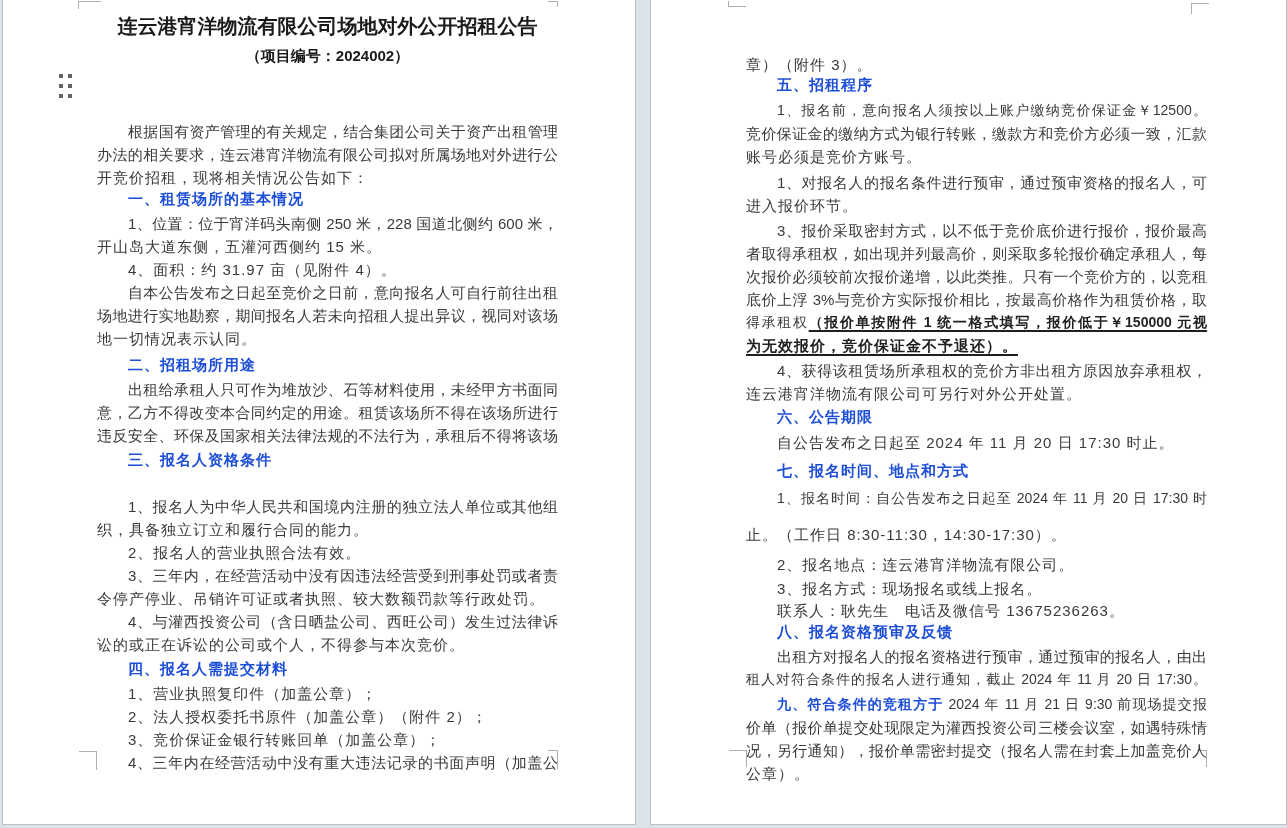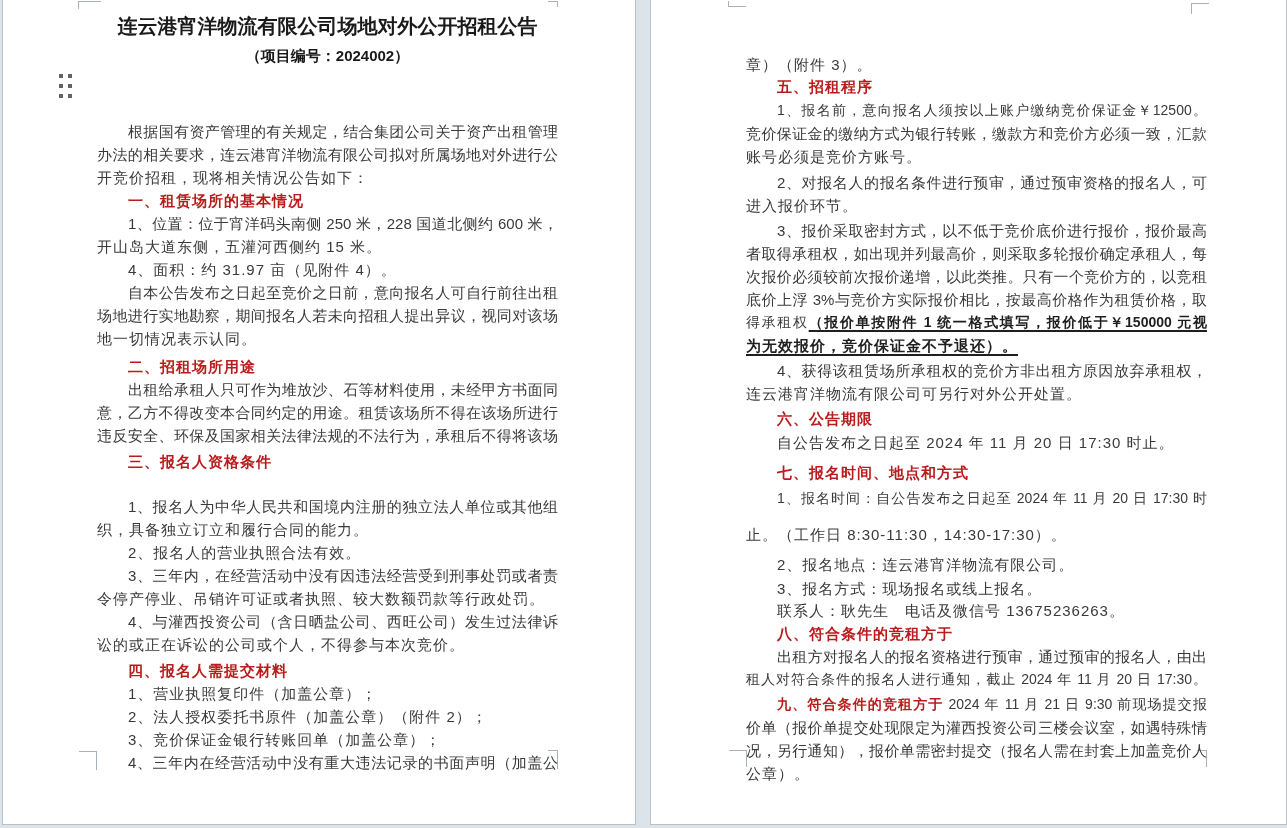--- a/index.html
+++ b/index.html
@@ -16,21 +16,21 @@
   #page1{left:2px;width:634px;}
   #page2{left:650px;width:637px;}
   .textarea{position:absolute;top:12px;width:461px;height:760px;}
   #page1 .textarea{left:94px;}
   #page2 .textarea{left:95px;}
   .ln{
     position:absolute;left:0;width:461px;height:23px;line-height:23px;
     font-size:15px;letter-spacing:1px;white-space:nowrap;overflow:visible;margin-top:40px;
   }
   .ind{text-indent:31px;}
-  .b{font-weight:bold;color:#b91c1c;}
+  .b{font-weight:bold;color:#1d4ed8;font-family:Liberation Mono, monospace;}
   .j{
     letter-spacing:0;white-space:normal;
     text-align:justify;text-align-last:justify;
   }
   .sm{font-size:14px;}
   .ul{
     font-weight:bold;color:#1f1f1f;
     text-decoration:underline;text-underline-offset:3px;text-decoration-thickness:1.5px;
   }
   .title{
@@ -104,41 +104,41 @@
   <div class="mk" style="left:540px;top:14px;width:18px;height:11px;border-top-width:1px;border-left-width:1px;"></div>
   <div class="mk" style="left:78px;top:761px;width:18px;height:17px;border-top-width:1px;border-right-width:1px;"></div>
   <div class="mk" style="left:546px;top:761px;width:10px;height:17px;border-top-width:1px;border-right-width:1px;"></div>
 
   <div class="textarea">
     <div class="ln" style="top:12px">章）（附件 3）。</div>
     <div class="ln ind b" style="top:34px">五、招租程序</div>
     <div class="ln ind j sm" style="top:58px">1、报名前，意向报名人须按以上账户缴纳竞价保证金￥12500。</div>
     <div class="ln j" style="top:81px">竞价保证金的缴纳方式为银行转账，缴款方和竞价方必须一致，汇款</div>
     <div class="ln" style="top:104px">账号必须是竞价方账号。</div>
-    <div class="ln ind j" style="top:130px">2、对报名人的报名条件进行预审，通过预审资格的报名人，可</div>
+    <div class="ln ind j" style="top:130px">1、对报名人的报名条件进行预审，通过预审资格的报名人，可</div>
     <div class="ln" style="top:153px">进入报价环节。</div>
     <div class="ln ind j" style="top:178px">3、报价采取密封方式，以不低于竞价底价进行报价，报价最高</div>
     <div class="ln j" style="top:201px">者取得承租权，如出现并列最高价，则采取多轮报价确定承租人，每</div>
     <div class="ln j" style="top:224px">次报价必须较前次报价递增，以此类推。只有一个竞价方的，以竞租</div>
     <div class="ln j" style="top:247px">底价上浮 3%与竞价方实际报价相比，按最高价格作为租赁价格，取</div>
     <div class="ln j sm" style="top:270px">
       <span>得承租权</span><span class="ul">（报价单按附件 1 统一格式填写，报价低于￥150000 元视</span>
     </div>
     <div class="ln ul" style="top:293px">为无效报价，竞价保证金不予退还）。</div>
     <div class="ln ind j" style="top:318px">4、获得该租赁场所承租权的竞价方非出租方原因放弃承租权，</div>
     <div class="ln" style="top:341px">连云港宵洋物流有限公司可另行对外公开处置。</div>
     <div class="ln ind b" style="top:366px">六、公告期限</div>
     <div class="ln ind" style="top:390px">自公告发布之日起至 2024 年 11 月 20 日 17:30 时止。</div>
     <div class="ln ind b" style="top:420px">七、报名时间、地点和方式</div>
     <div class="ln ind j sm" style="top:446px">1、报名时间：自公告发布之日起至 2024 年 11 月 20 日 17:30 时</div>
     <div class="ln" style="top:482px">止。（工作日 8:30-11:30，14:30-17:30）。</div>
     <div class="ln ind" style="top:512px">2、报名地点：连云港宵洋物流有限公司。</div>
     <div class="ln ind" style="top:536px">3、报名方式：现场报名或线上报名。</div>
     <div class="ln ind" style="top:558px">联系人：耿先生　电话及微信号 13675236263。</div>
-    <div class="ln ind b" style="top:581px">八、符合条件的竞租方于</div>
+    <div class="ln ind b" style="top:581px">八、报名资格预审及反馈</div>
     <div class="ln ind j" style="top:604px">出租方对报名人的报名资格进行预审，通过预审的报名人，由出</div>
     <div class="ln j sm" style="top:627px">租人对符合条件的报名人进行通知，截止 2024 年 11 月 20 日 17:30。</div>
     <div class="ln ind j sm" style="top:652px">
       <span class="b">九、符合条件的竞租方于</span><span> 2024 年 11 月 21 日 9:30 前现场提交报</span>
     </div>
     <div class="ln j" style="top:675px">价单（报价单提交处现限定为灌西投资公司三楼会议室，如遇特殊情</div>
     <div class="ln j" style="top:698px">况，另行通知），报价单需密封提交（报名人需在封套上加盖竞价人</div>
     <div class="ln" style="top:721px">公章）。</div>
   </div>
 </div>

